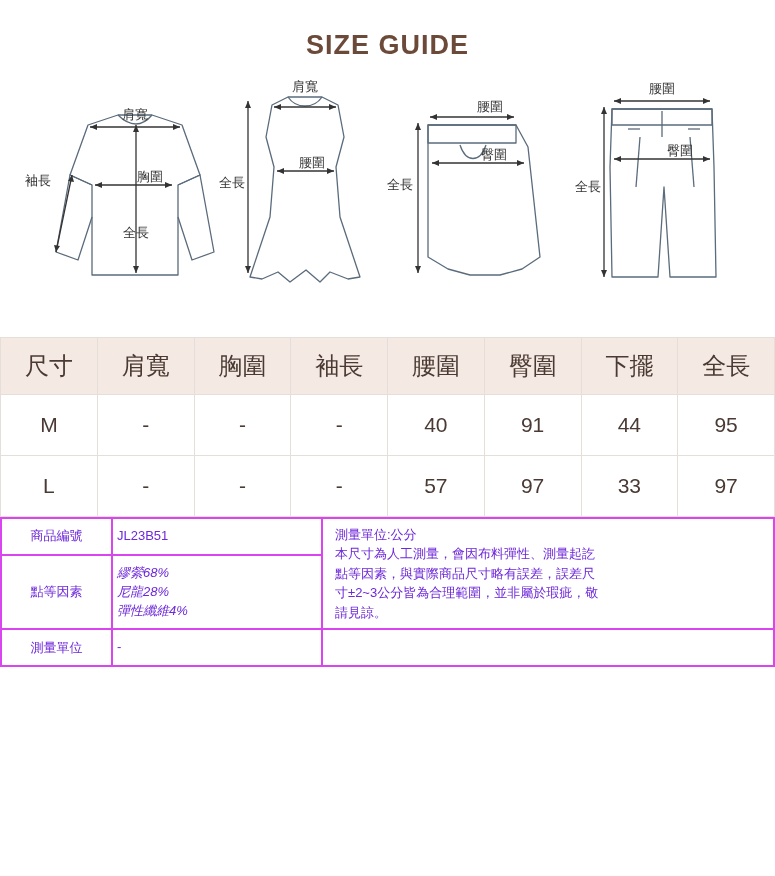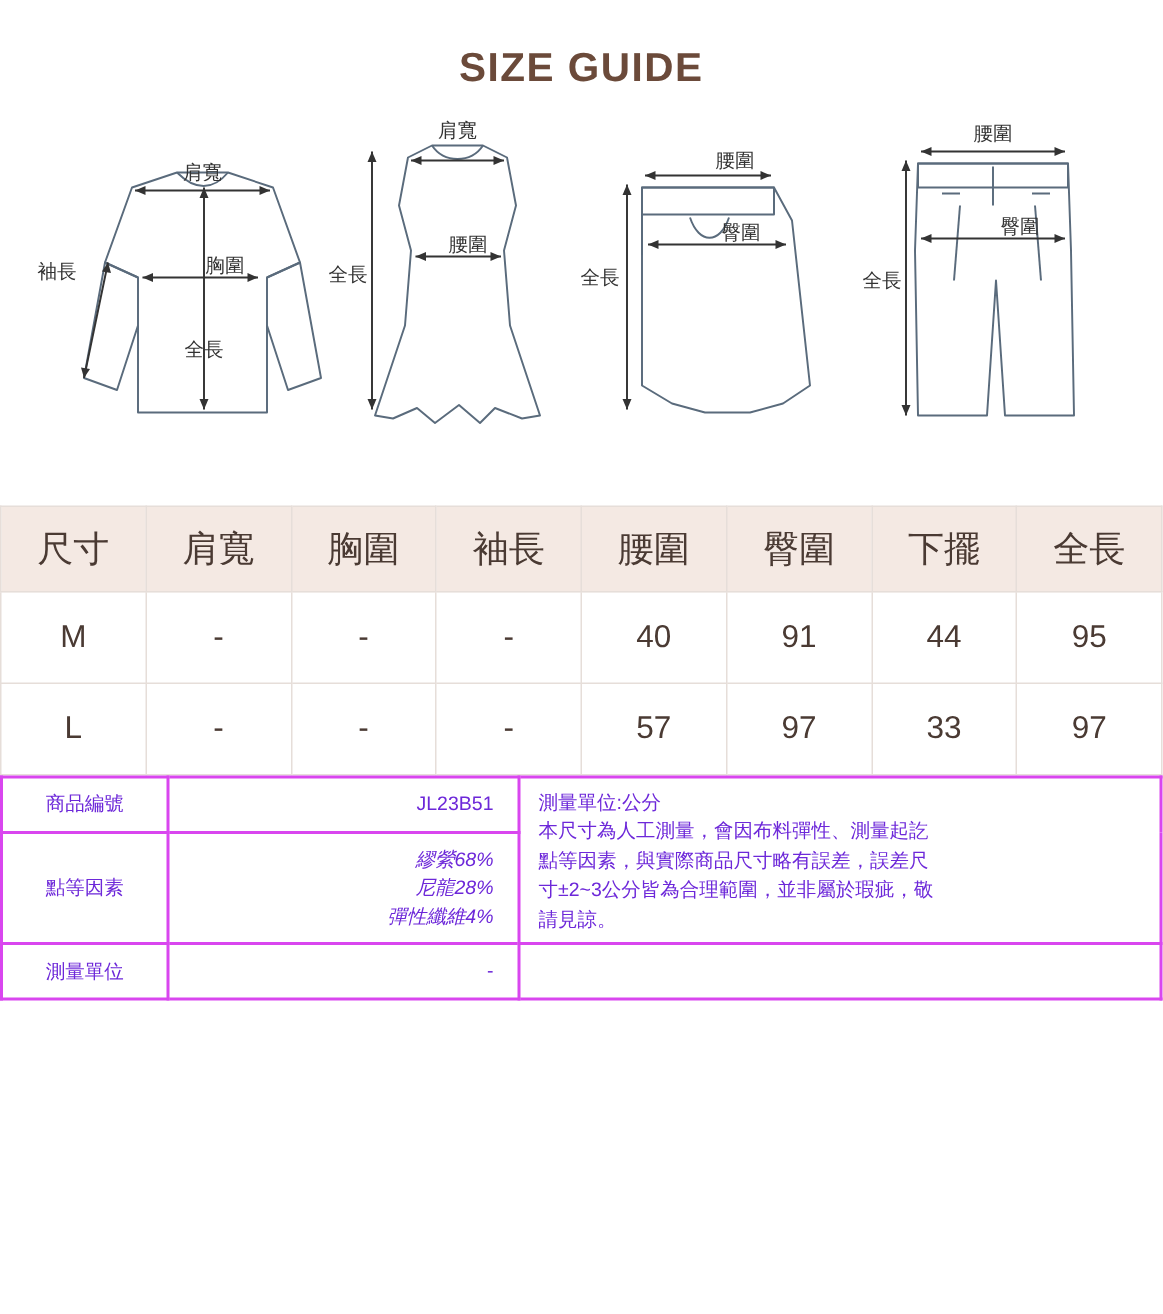--- a/index.html
+++ b/index.html
@@ -72,22 +72,22 @@
     vertical-align: middle;
     font-family: "Liberation Sans", sans-serif;
   }
   .info-label {
     width: 105px;
     text-align: center;
     padding: 6px 2px;
   }
   .info-value {
     width: 200px;
-    text-align: right;
-    padding: 8px 16px;
+    text-align: left;
+    padding: 8px 4px;
     line-height: 1.45;
   }
   .info-note {
     padding: 2px 12px;
     line-height: 1.5;
     font-size: 18px;
     vertical-align: top;
   }
   .note-line { display: block; }
 </style>

